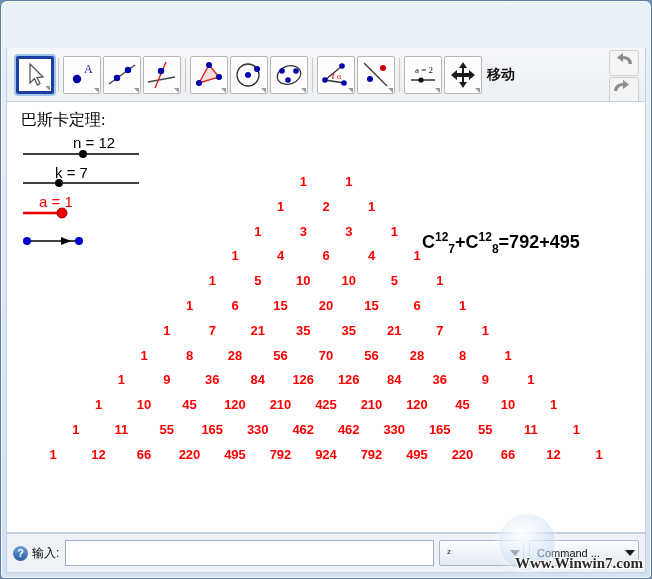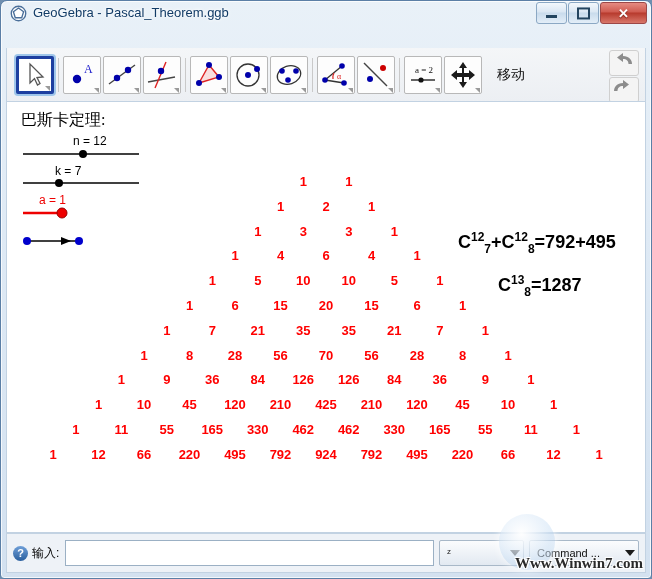--- a/index.html
+++ b/index.html
@@ -79,21 +79,21 @@
     box-shadow:0 0 0 2px #9fc6ea;
   }
   .tb-sep{width:1px;height:34px;background:#c9c9c9;margin:0 3px;}
   .tb-caret{
     position:absolute;right:1px;bottom:0px;width:0;height:0;
     border-left:5px solid transparent;border-right:0 solid transparent;
     border-top:5px solid #9a9a9a;
   }
   .tb-svg{position:absolute;left:0;top:0;}
   .tb-label{
-    margin-left:14px;font-size:14px;font-weight:normal;color:#111;
+    margin-left:4px;font-size:14px;font-weight:bold;color:#111;
   }
   .undo-wrap{position:absolute;right:4px;top:2px;width:32px;}
   .ur-btn{
     width:28px;height:24px;margin-bottom:1px;
     border:1px solid #cfcfcf;border-radius:3px;background:#f4f4f4;
     position:relative;
   }
 
   
   .canvas{
@@ -101,38 +101,38 @@
     background:#ffffff;
     border:1px solid #c2d2e2;
     box-sizing:border-box;
     overflow:hidden;
   }
   .heading{
     position:absolute;left:14px;top:8px;font-size:16px;color:#000;
     font-family:"Liberation Serif",serif;
   }
   .slider-label{
-    position:absolute;font-size:12px;color:#000;white-space:nowrap;
+    position:absolute;font-size:15px;color:#000;white-space:nowrap;
   }
   .slider-label.red{color:#ee0000;}
 
   
   .ptri{position:absolute;left:0;top:0;right:0;bottom:0;}
   .prow{
     position:absolute;left:0;right:0;
     display:flex;justify-content:center;
     font-size:13px;font-weight:bold;color:#ff0000;
     font-family:"Liberation Sans",sans-serif;
   }
   .pcell{display:inline-block;text-align:center;}
 
   
   .formula{
     position:absolute;color:#000;font-weight:bold;
-    font-family:"Liberation Sans",sans-serif;white-space:nowrap;margin-left:36px;
+    font-family:"Liberation Sans",sans-serif;white-space:nowrap;
   }
   .f1{left:415px;top:128px;font-size:18px;}
   .f2{left:455px;top:171px;font-size:18px;}
   .formula sup{font-size:12px;vertical-align:super;}
   .formula sub{font-size:12px;vertical-align:sub;}
 
   
   .inputbar{
     position:absolute;left:5px;right:5px;bottom:5px;height:40px;
     background:#eef2f7;border:1px solid #c2d2e2;box-sizing:border-box;
@@ -181,38 +181,20 @@
     right:8px;bottom:6px;font-size:15px;font-weight:bold;color:#2a2a2a;
     font-family:"Liberation Serif",serif;
     text-shadow:1px 1px 0 #fff,-1px -1px 0 #fff,1px -1px 0 #fff,-1px 1px 0 #fff;
   }
 </style>
 </head>
 <body>
 
 <div class="window">
 
-  <div class="titlebar">
-    <svg class="title-icon" viewBox="0 0 20 20">
-      <circle cx="10" cy="10" r="8.5" fill="#ffffff" stroke="#4a6f9a" stroke-width="1.6"></circle>
-      <polygon points="10,3.5 16,8 13.8,15 6.2,15 4,8" fill="none" stroke="#4a6f9a" stroke-width="1.6"></polygon>
-    </svg>
-    <div class="title-text">GeoGebra - Pascal_Theorem.ggb</div>
-    <div class="winbtns">
-      <div class="wbtn">
-        <span class="glyph"><i class="minbar"></i></span>
-      </div>
-      <div class="wbtn">
-        <span class="glyph"><i class="maxbox"></i></span>
-      </div>
-      <div class="wbtn close">
-        <span class="glyph">✕</span>
-      </div>
-    </div>
-  </div>
 
 
   <div class="toolbar">
 
     <div style="width:8px"></div>
 
     <div class="tb-btn sel">
       <svg class="tb-svg" width="32" height="32" viewBox="0 0 32 32">
         <polygon points="11,5 11,24 15.5,19.5 18.5,26 21,24.5 18,18.5 24,18" fill="#ffffff" stroke="#555" stroke-width="1.3"></polygon>
       </svg>
@@ -362,23 +344,20 @@
       <line x1="6" y1="7" x2="58" y2="7" stroke="#000" stroke-width="1.4"></line>
       <polygon points="40,3 50,7 40,11" fill="#000"></polygon>
       <circle cx="6" cy="7" r="4" fill="#0000cc"></circle>
       <circle cx="58" cy="7" r="4" fill="#0000cc"></circle>
     </svg>
 
     <div class="formula f1">
       <span>C</span><sup>12</sup><sub>7</sub><span>+</span><span>C</span><sup>12</sup><sub>8</sub><span>=792+495</span>
     </div>
 
-    <div class="formula f2">
-      <span>C</span><sup>13</sup><sub>8</sub><span>=1287</span>
-    </div>
 
     <div class="ptri" id="pascal-triangle">
         <div class="prow" style="top: 72px; color: rgb(255, 0, 0);">
           <span class="pcell" style="width: 45.5px;">1</span>
           <span class="pcell" style="width: 45.5px;">1</span>
         </div>
         <div class="prow" style="top: 96.8px; color: rgb(255, 0, 0);">
           <span class="pcell" style="width: 45.5px;">1</span>
           <span class="pcell" style="width: 45.5px;">2</span>
           <span class="pcell" style="width: 45.5px;">1</span>

